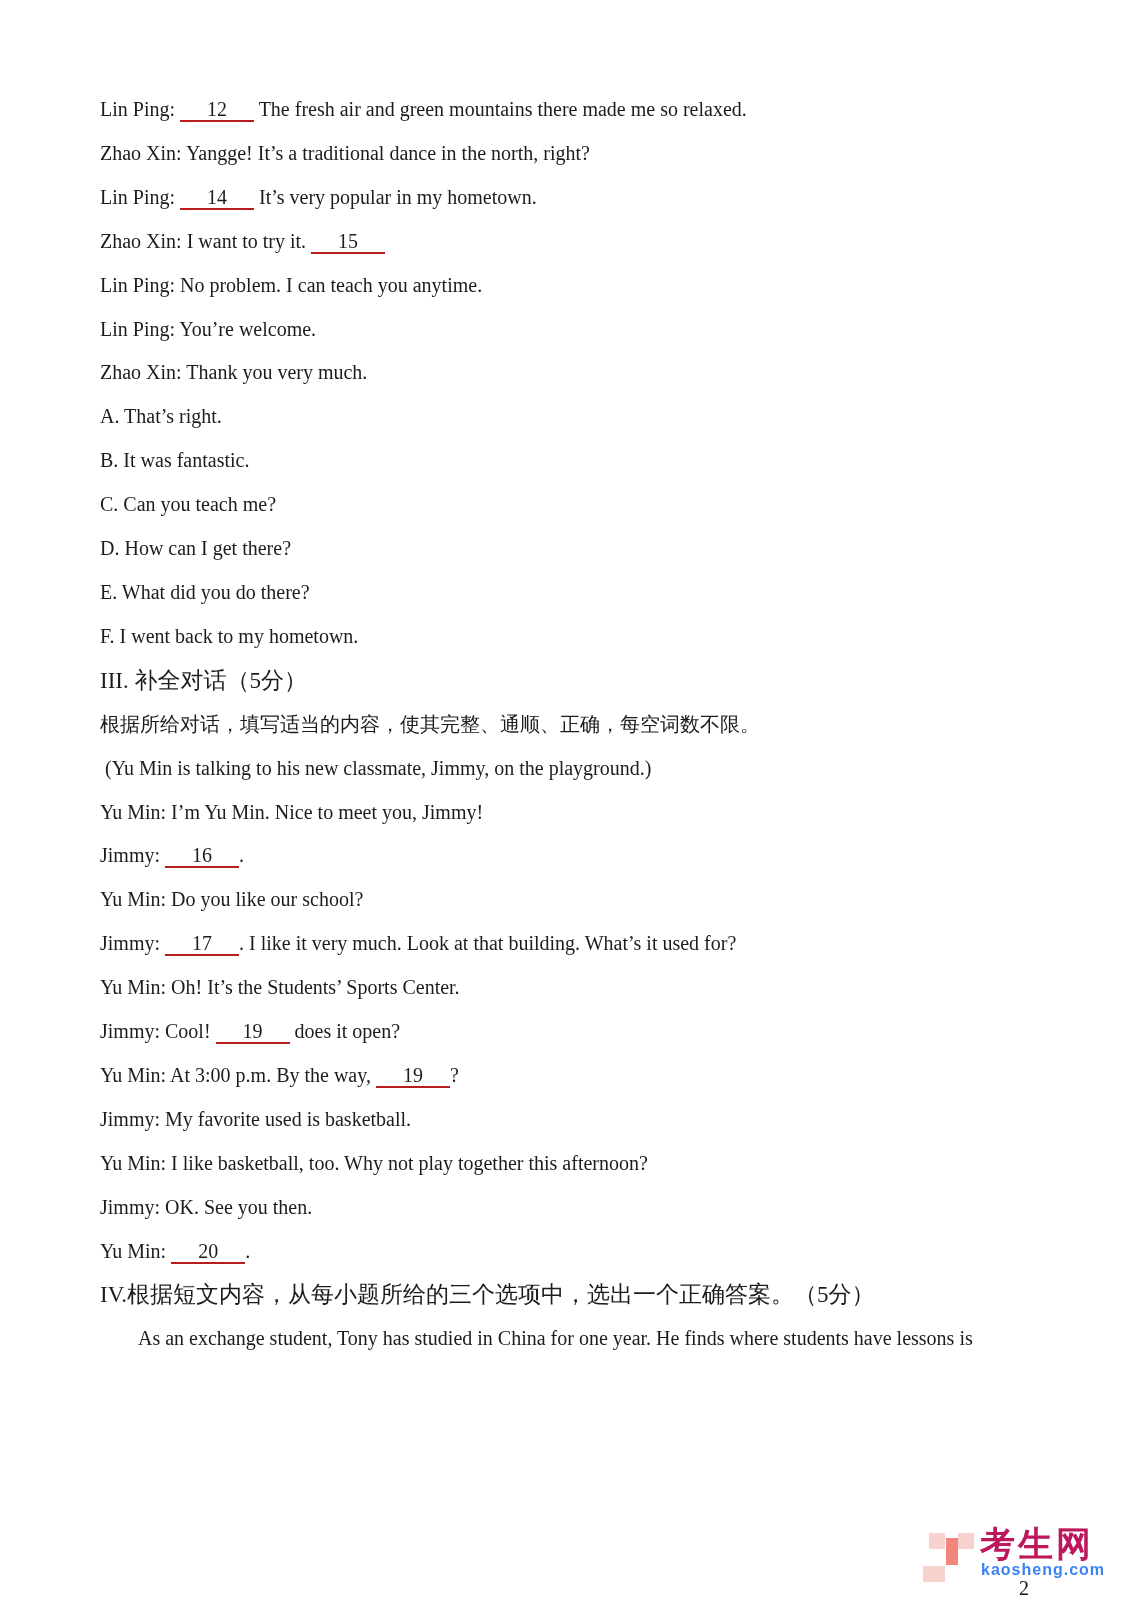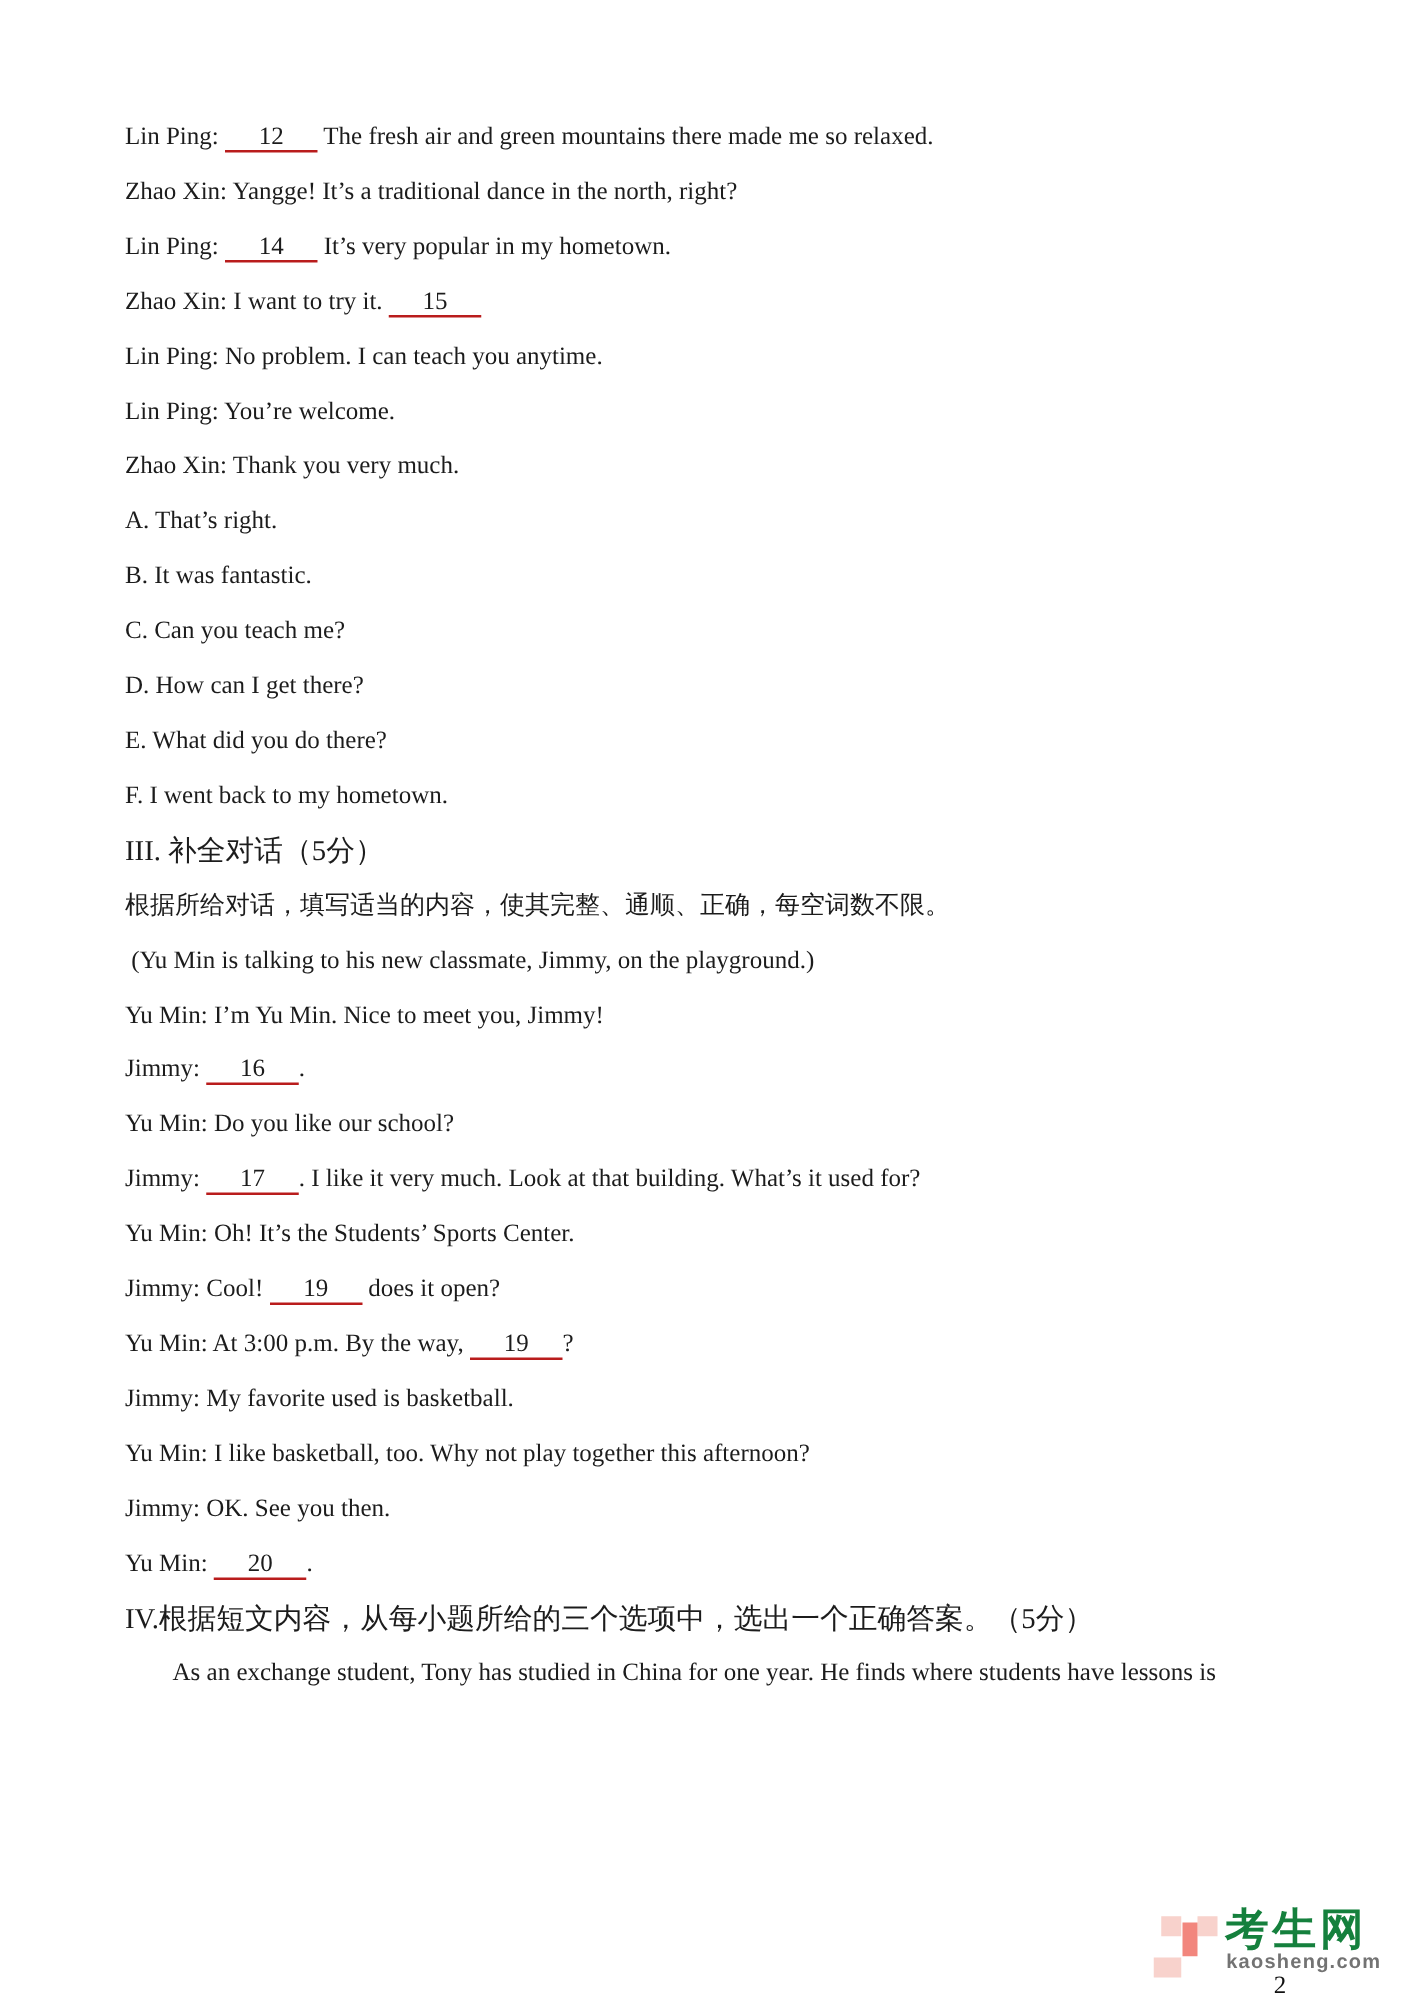--- a/index.html
+++ b/index.html
@@ -124,17 +124,17 @@
     <p class="line indent">As an exchange student, Tony has studied in China for one year. He finds where students have lessons is</p>
   </div>
 
 <div class="watermark">
   <div class="wm-logo">
     <div class="blk b1" style="background: rgb(248, 210, 204);"></div>
     <div class="blk b2" style="background: rgb(248, 210, 204);"></div>
     <div class="blk b3 dark" style="background: rgb(242, 134, 125);"></div>
     <div class="blk b4" style="background: rgb(248, 210, 204);"></div>
   </div>
-  <div class="wm-text" style="color: #15803d;">考生网</div>
-  <div class="wm-domain" style="color: #737373;">kaosheng.com</div>
+  <div class="wm-text" style="color: #be185d;">考生网</div>
+  <div class="wm-domain" style="color: #3b82f6;">kaosheng.com</div>
 </div>
 
 <div class="page-number">2</div>
 
 </body></html>

